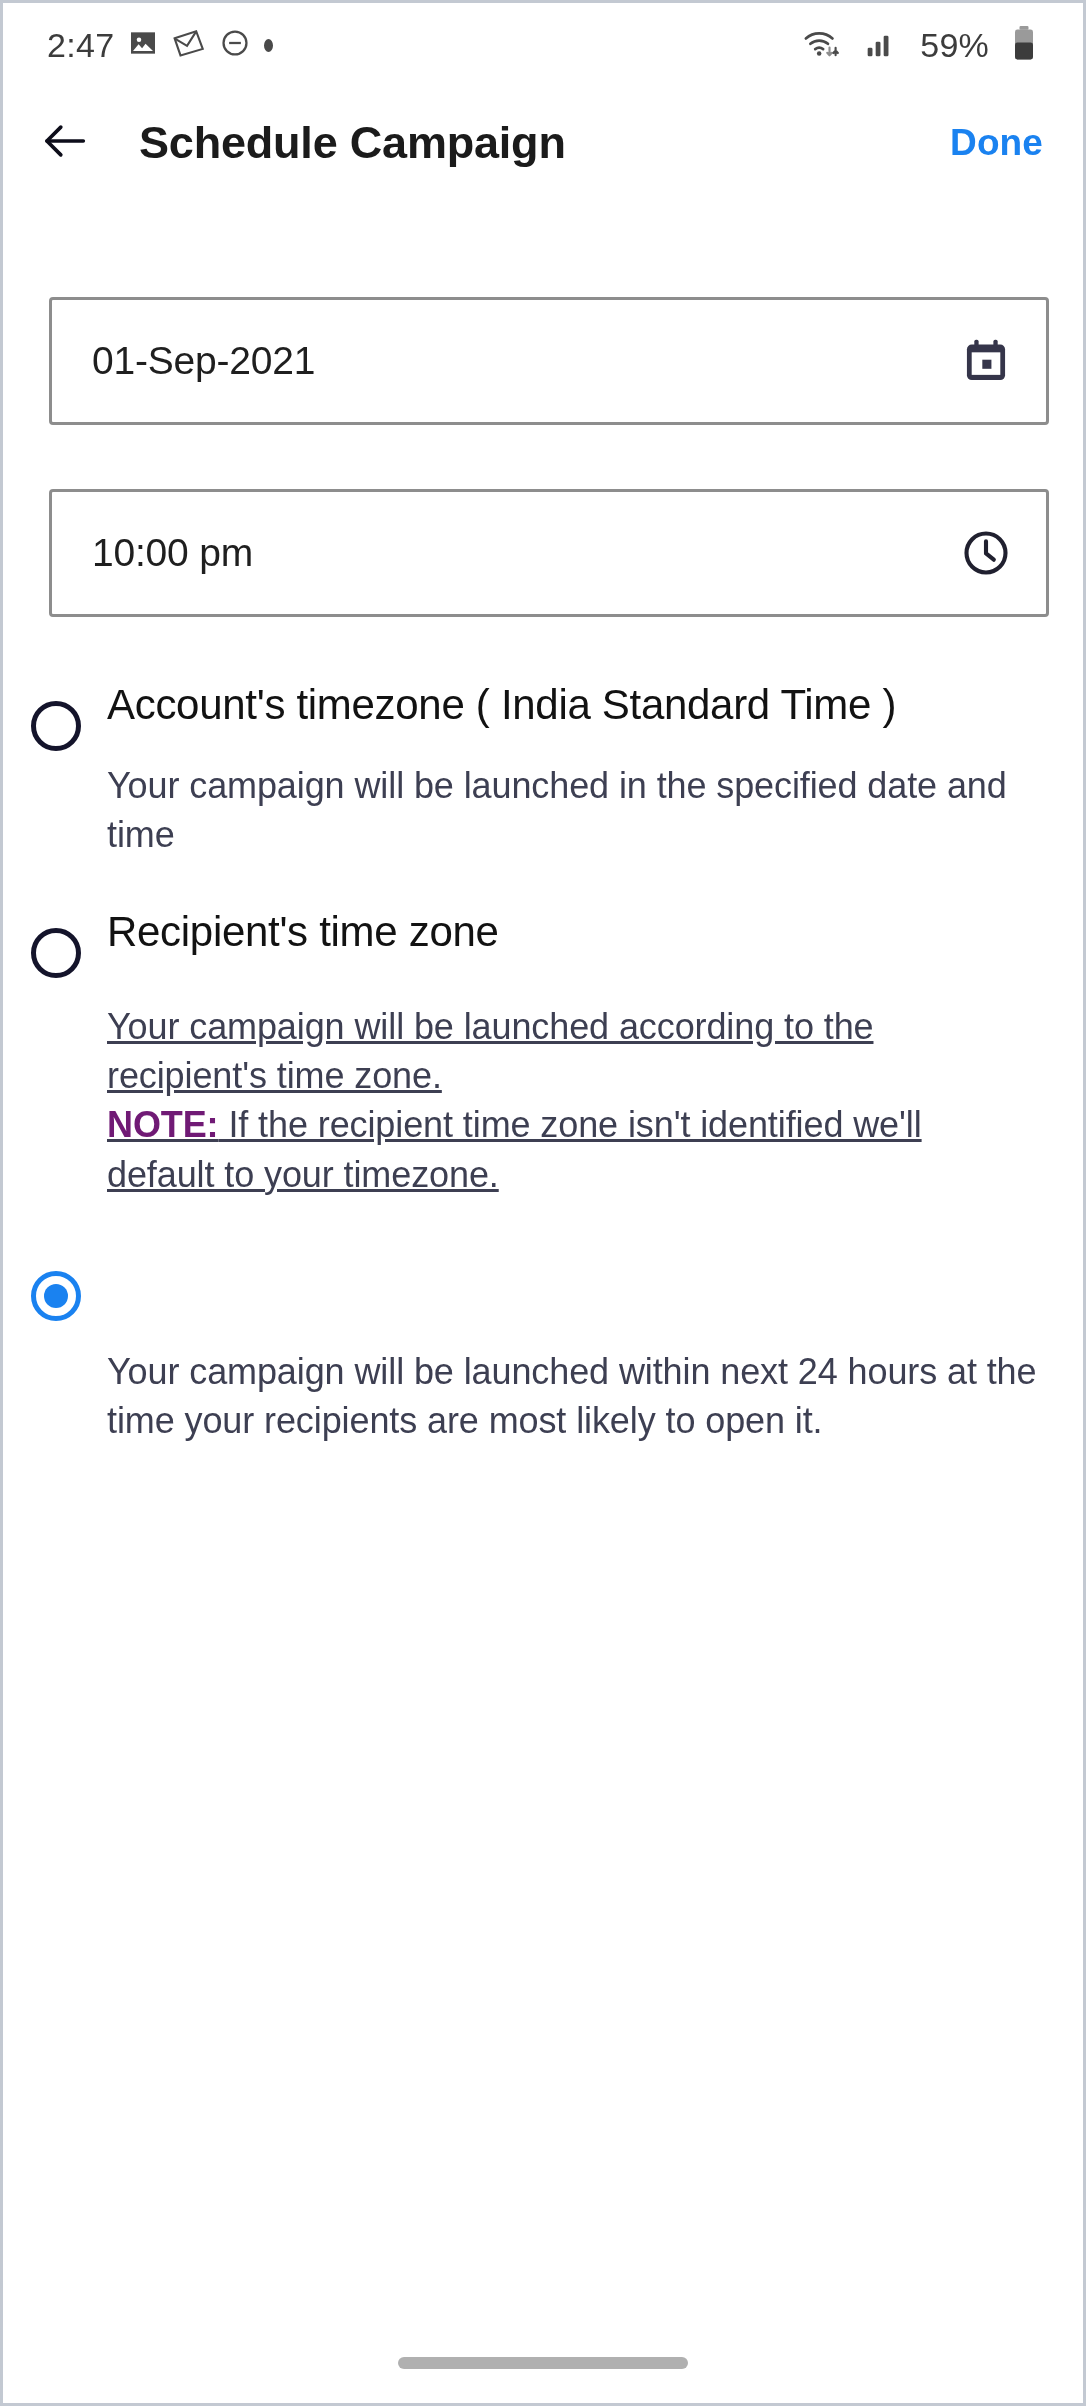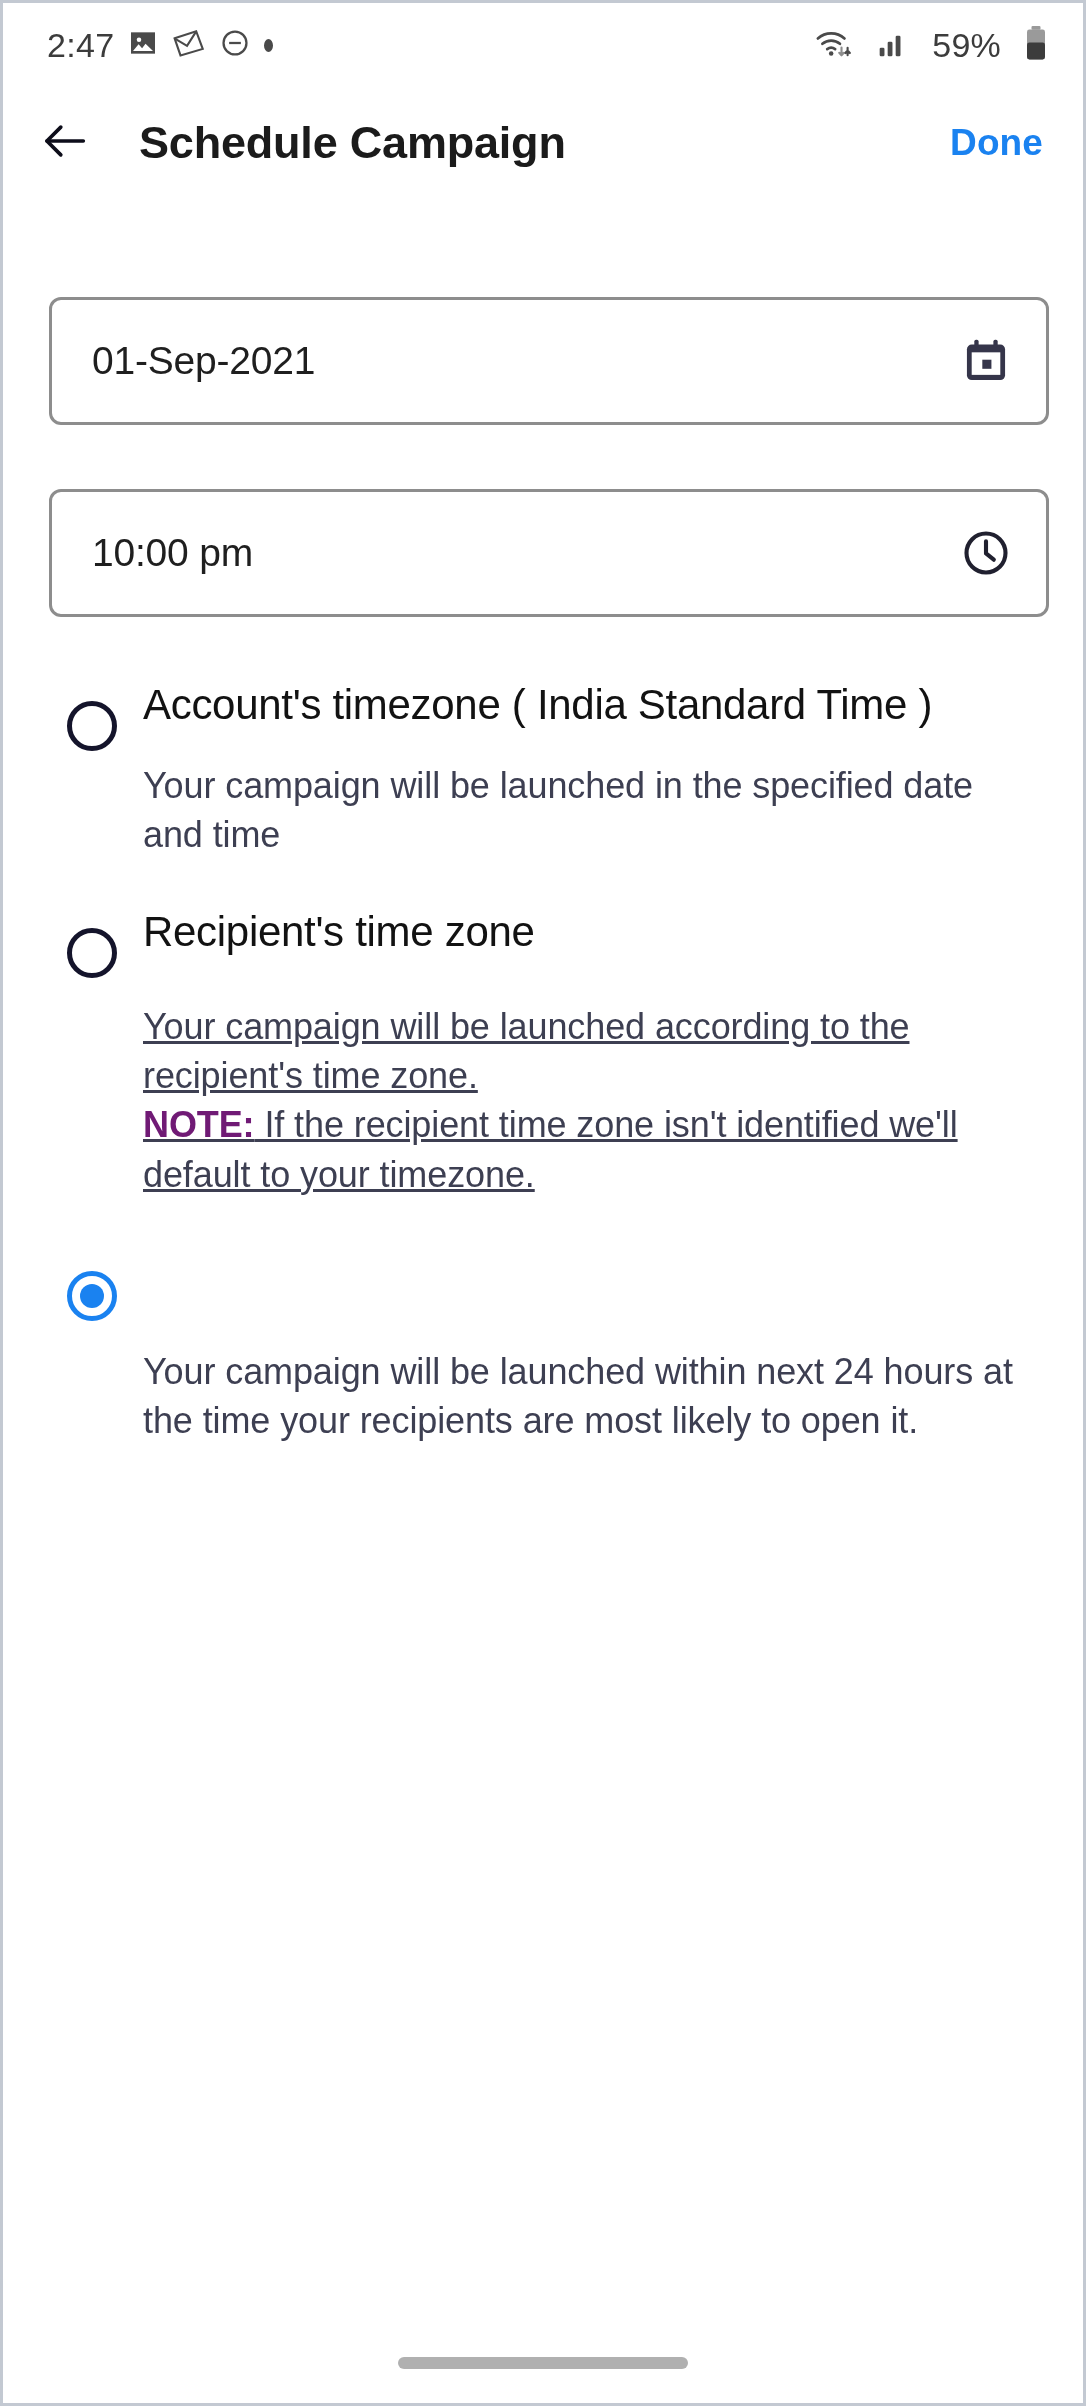--- a/index.html
+++ b/index.html
@@ -15,21 +15,21 @@
     background:#ffffff;
     border:3px solid #c3c9d2;
     overflow:hidden;
   }
 
   
   .statusbar {
     position:absolute; top:0; left:0; right:0;
     height:84px;
     display:flex; align-items:center;
-    padding:0 36px 0 44px;
+    padding:0 48px 0 44px;
     color:#4a4a4a;
   }
   .sb-left { display:flex; align-items:center; gap:13px; }
   .sb-time {
     font-size:34px; font-weight:400; color:#3c3c3c;
     letter-spacing:.3px;
   }
   .sb-right {
     margin-left:auto;
     display:flex; align-items:center; gap:24px;
@@ -62,37 +62,37 @@
     margin-left:auto;
     font-size:37px; font-weight:700; letter-spacing:.1px;
     cursor:pointer;
   }
 
   
   .field {
     position:absolute; left:46px; right:34px;
     height:128px;
     border:3px solid #8d8d8d;
-    border-radius:12px;
+    border-radius:4px;
     display:flex; align-items:center;
     padding:0 34px 0 40px;
     background:#fff;
     cursor:pointer;
   }
   #date-field { top:294px; }
   #time-field { top:486px; }
   .field-value {
     font-size:39px; color:#1f1f1f; letter-spacing:-.2px;
   }
   .field-icon { margin-left:auto; display:flex; align-items:center; }
 
   
   .options {
     position:absolute; top:676px; left:0; right:0;
-    padding:0 46px 0 64px;
+    padding:0 46px 0 28px;
   }
   .option { display:block; }
   .opt-head {
     display:flex; align-items:flex-start;
     cursor:pointer;
   }
   .radio {
     flex:0 0 auto;
     width:50px; height:50px;
     border-radius:50%;

